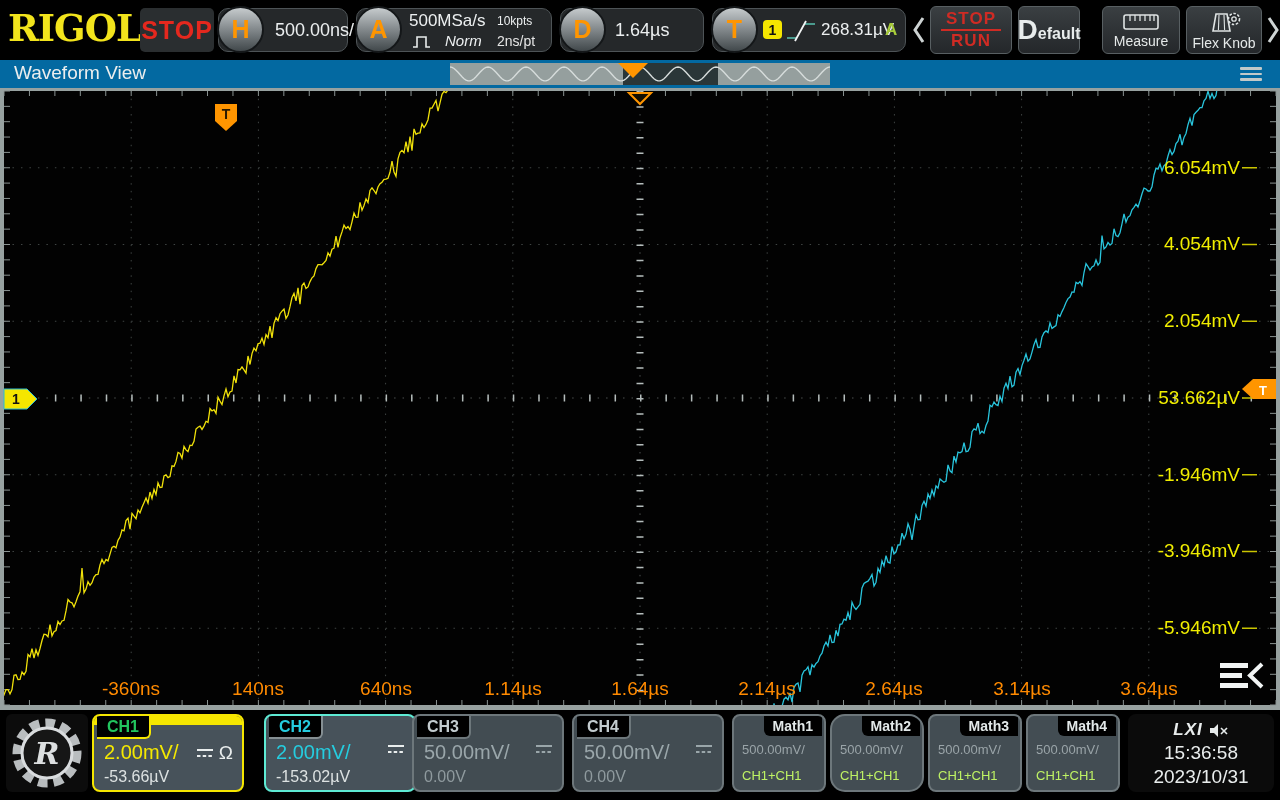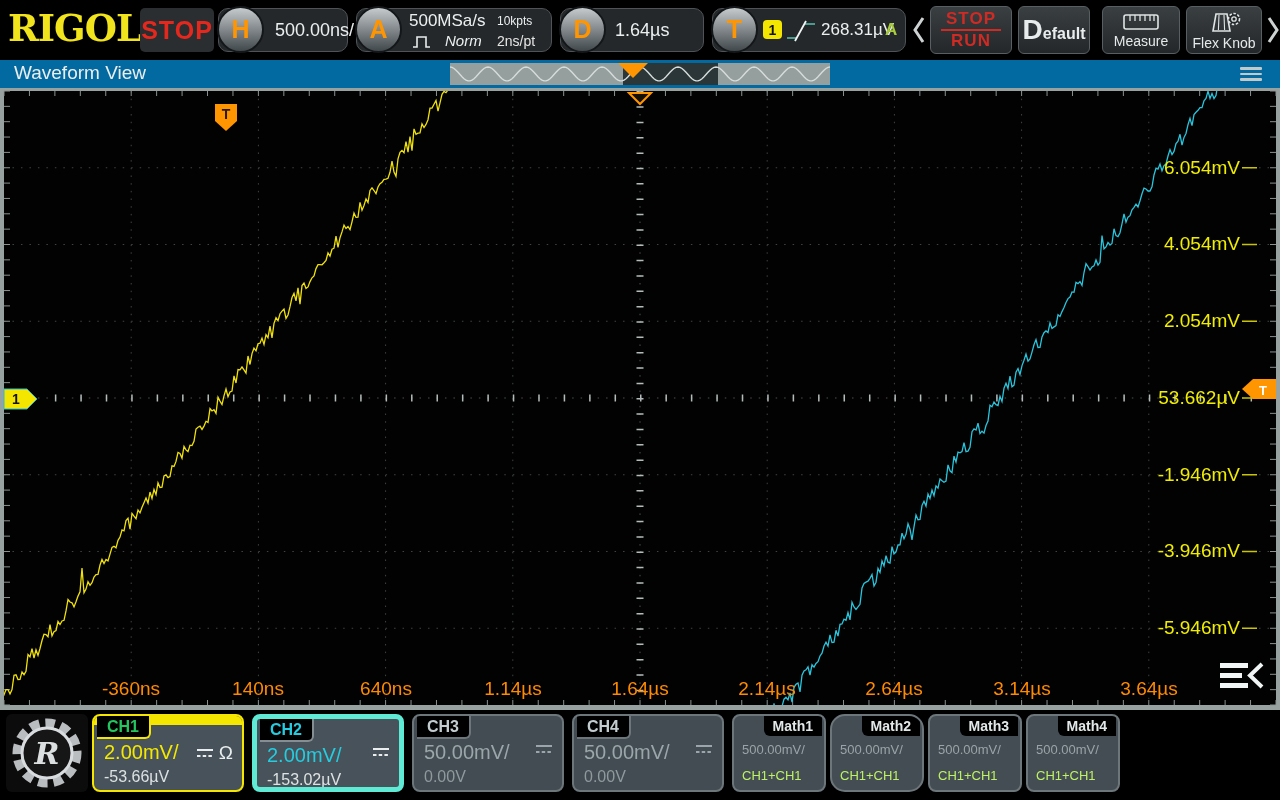--- a/index.html
+++ b/index.html
@@ -103,21 +103,21 @@
 
   <svg class="chev" style="left:912px;" width="14" height="30">
     <polyline points="11,3 3,15 11,27" fill="none" stroke="#cdd3d3" stroke-width="3"></polyline>
   </svg>
 
   <div class="tbtn" style="left:930px;width:82px;">
     <span class="rsline first">STOP</span>
     <span class="rsline">RUN</span>
   </div>
 
-  <div class="tbtn" style="left:1018px;width:72px;">
+  <div class="tbtn" style="left:1018px;width:62px;">
     <span id="default-label">Default</span>
   </div>
 
   <div class="tbtn" style="left:1102px;width:78px;">
     <svg width="38" height="18">
       <rect x="2" y="2" width="34" height="14" rx="2" fill="none" stroke="#dfe4e4" stroke-width="1.6"></rect>
       <g stroke="#dfe4e4" stroke-width="1.3">
         <line x1="8" y1="2" x2="8" y2="8"></line>
           <line x1="13" y1="2" x2="13" y2="8"></line>
         <line x1="18" y1="2" x2="18" y2="8"></line>
@@ -442,21 +442,21 @@
     <div class="iconrow">
       <svg width="18" height="12">
         <line x1="1" y1="3" x2="17" y2="3" stroke="#e9eded" stroke-width="2"></line>
         <line x1="1" y1="9" x2="17" y2="9" stroke="#e9eded" stroke-width="2" stroke-dasharray="3.5 2.2"></line>
       </svg>
       <span class="omega">Ω</span>
     </div>
     <div class="offrow">-53.66µV</div>
   </div>
 
-  <div class="chcard" style="left:252px;border:5px solid #5eead4;">
+  <div class="chcard" style="left:264px;border:2px solid #5eead4;">
     <div class="chtab" style="color:#25ccdf;border-right:2px solid #858f93;border-bottom:2px solid #858f93;">CH2</div>
     <div class="scalerow" style="color:#25ccdf;">2.00mV/</div>
     <div class="iconrow">
       <svg width="18" height="12">
         <line x1="1" y1="3" x2="17" y2="3" stroke="#e9eded" stroke-width="2"></line>
         <line x1="1" y1="9" x2="17" y2="9" stroke="#e9eded" stroke-width="2" stroke-dasharray="3.5 2.2"></line>
       </svg>
     </div>
     <div class="offrow">-153.02µV</div>
   </div>
@@ -499,13 +499,25 @@
     <div class="mathtab">Math3</div>
     <div class="mrow1">500.00mV/</div>
     <div class="mrow2">CH1+CH1</div>
   </div>
   <div class="mathcard" style="left:1026px;">
     <div class="mathtab">Math4</div>
     <div class="mrow1">500.00mV/</div>
     <div class="mrow2">CH1+CH1</div>
   </div>
 
+  <div id="lxiblock">
+    <div id="lxirow">
+      <span id="lxitext">LXI</span>
+      <svg width="20" height="15">
+        <polygon points="1,5 5,5 9,1 9,14 5,10 1,10" fill="#e6eaea"></polygon>
+        <line x1="12" y1="5" x2="18" y2="11" stroke="#e6eaea" stroke-width="1.6"></line>
+        <line x1="18" y1="5" x2="12" y2="11" stroke="#e6eaea" stroke-width="1.6"></line>
+      </svg>
+    </div>
+    <div id="timetext">15:36:58</div>
+    <div id="datetext">2023/10/31</div>
+  </div>
 </div>
 
 </body></html>

